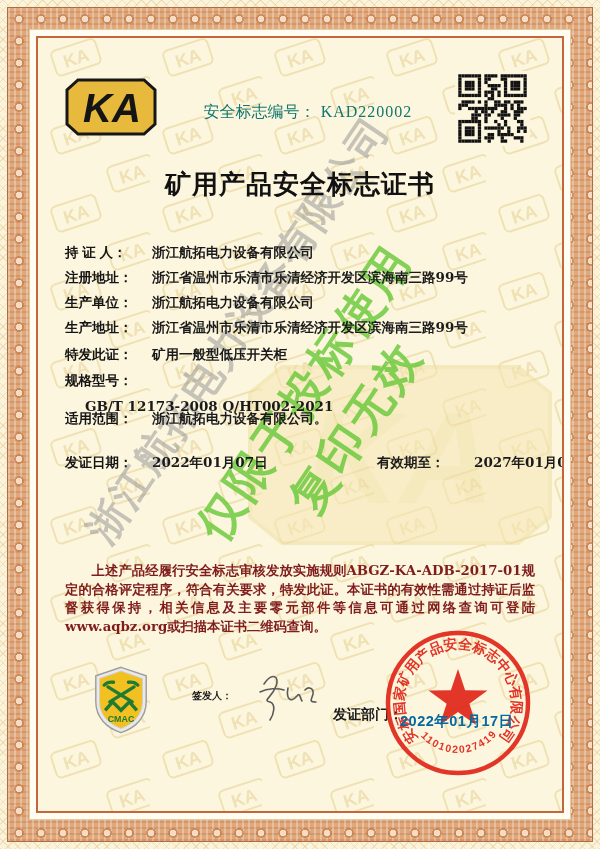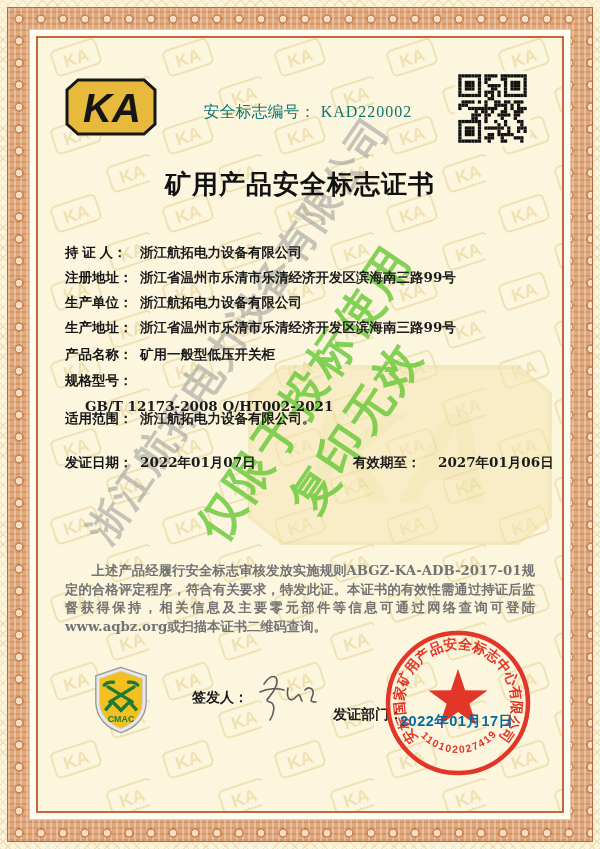--- a/index.html
+++ b/index.html
@@ -36,37 +36,37 @@
   .ka-logo{position:absolute;left:27px;top:40px;width:92px;height:58px;}
   .cert-no{position:absolute;left:130px;top:64px;width:280px;text-align:center;
       font-family:"DejaVu Serif",serif;font-size:16px;color:#0f766e;}
   .cert-no .num{font-family:"Liberation Serif",serif;letter-spacing:1px;}
   .qr{position:absolute;left:417px;top:33px;width:75px;height:75px;}
   .title{position:absolute;left:0;right:0;top:129px;text-align:center;
       font-size:26px;font-weight:900;letter-spacing:1px;color:#111;}
 
   
   .row{position:absolute;left:27px;right:20px;height:22px;display:flex;align-items:flex-start;
-      font-size:13.5px;}
+      font-size:13.5px;gap:12px;}
   .row .lab{font-weight:bold;flex:0 0 75px;white-space:nowrap;color:#141414;}
   .row .lab.wide{flex:0 0 150px;}
   .row .val{font-weight:bold;font-family:"DejaVu Serif",serif;color:#1a1a1a;white-space:nowrap;}
   .row .lab2{font-weight:bold;flex:0 0 85px;margin-left:88px;white-space:nowrap;}
   .r1{top:206px}.r2{top:231px}.r3{top:256px}.r4{top:281px}.r5{top:308px}
   .r6{top:334px}.r7{top:360px}.r8{top:372px}.r9{top:416px}.r10{top:446px}
   .r7 .val{margin-left:20px;}
   .r9 .val{flex:0 0 125px;}
 
   .paragraph{position:absolute;left:27px;right:27px;top:524px;z-index:2;
       font-size:13.3px;line-height:18.6px;font-weight:bold;text-align:justify;
-      text-indent:2em;font-family:"DejaVu Serif",serif;color:#737373;}
+      text-indent:2em;font-family:"DejaVu Serif",serif;color:#7f1d1d;}
 
   
   .cmac{position:absolute;left:55px;top:628px;width:56px;height:68px;}
-  .issuer-label{position:absolute;left:154px;top:651px;font-size:14px;font-weight:bold;}
+  .issuer-label{position:absolute;left:154px;top:651px;font-size:10px;font-weight:bold;}
   .signature{position:absolute;left:212px;top:628px;width:72px;height:60px;}
   .dept-label{position:absolute;left:295px;top:651px;font-size:14px;font-weight:bold;margin-top:17px;}
   .stamp{position:absolute;left:345px;top:590px;width:150px;height:150px;z-index:3;}
   .stamp-date{position:absolute;left:362px;top:674px;z-index:4;font-size:14.5px;
       font-weight:bold;color:#0369a1;letter-spacing:.5px;}
 </style>
 </head>
 <body>
 
 <div class="cert">
@@ -359,21 +359,21 @@
       </div>
       <div class="row r3">
         <span class="lab">生产单位：</span>
         <span class="val">浙江航拓电力设备有限公司</span>
       </div>
       <div class="row r4">
         <span class="lab">生产地址：</span>
         <span class="val">浙江省温州市乐清市乐清经济开发区滨海南三路99号</span>
       </div>
       <div class="row r5">
-        <span class="lab">产品名称：</span>
+        <span class="lab">特发此证：</span>
         <span class="val">矿用一般型低压开关柜</span>
       </div>
       <div class="row r6">
         <span class="lab">规格型号：</span>
       </div>
       <div class="row r7">
         <span class="val">GB/T 12173-2008 Q/HT002-2021</span>
       </div>
       <div class="row r8">
         <span class="lab">适用范围：</span>

